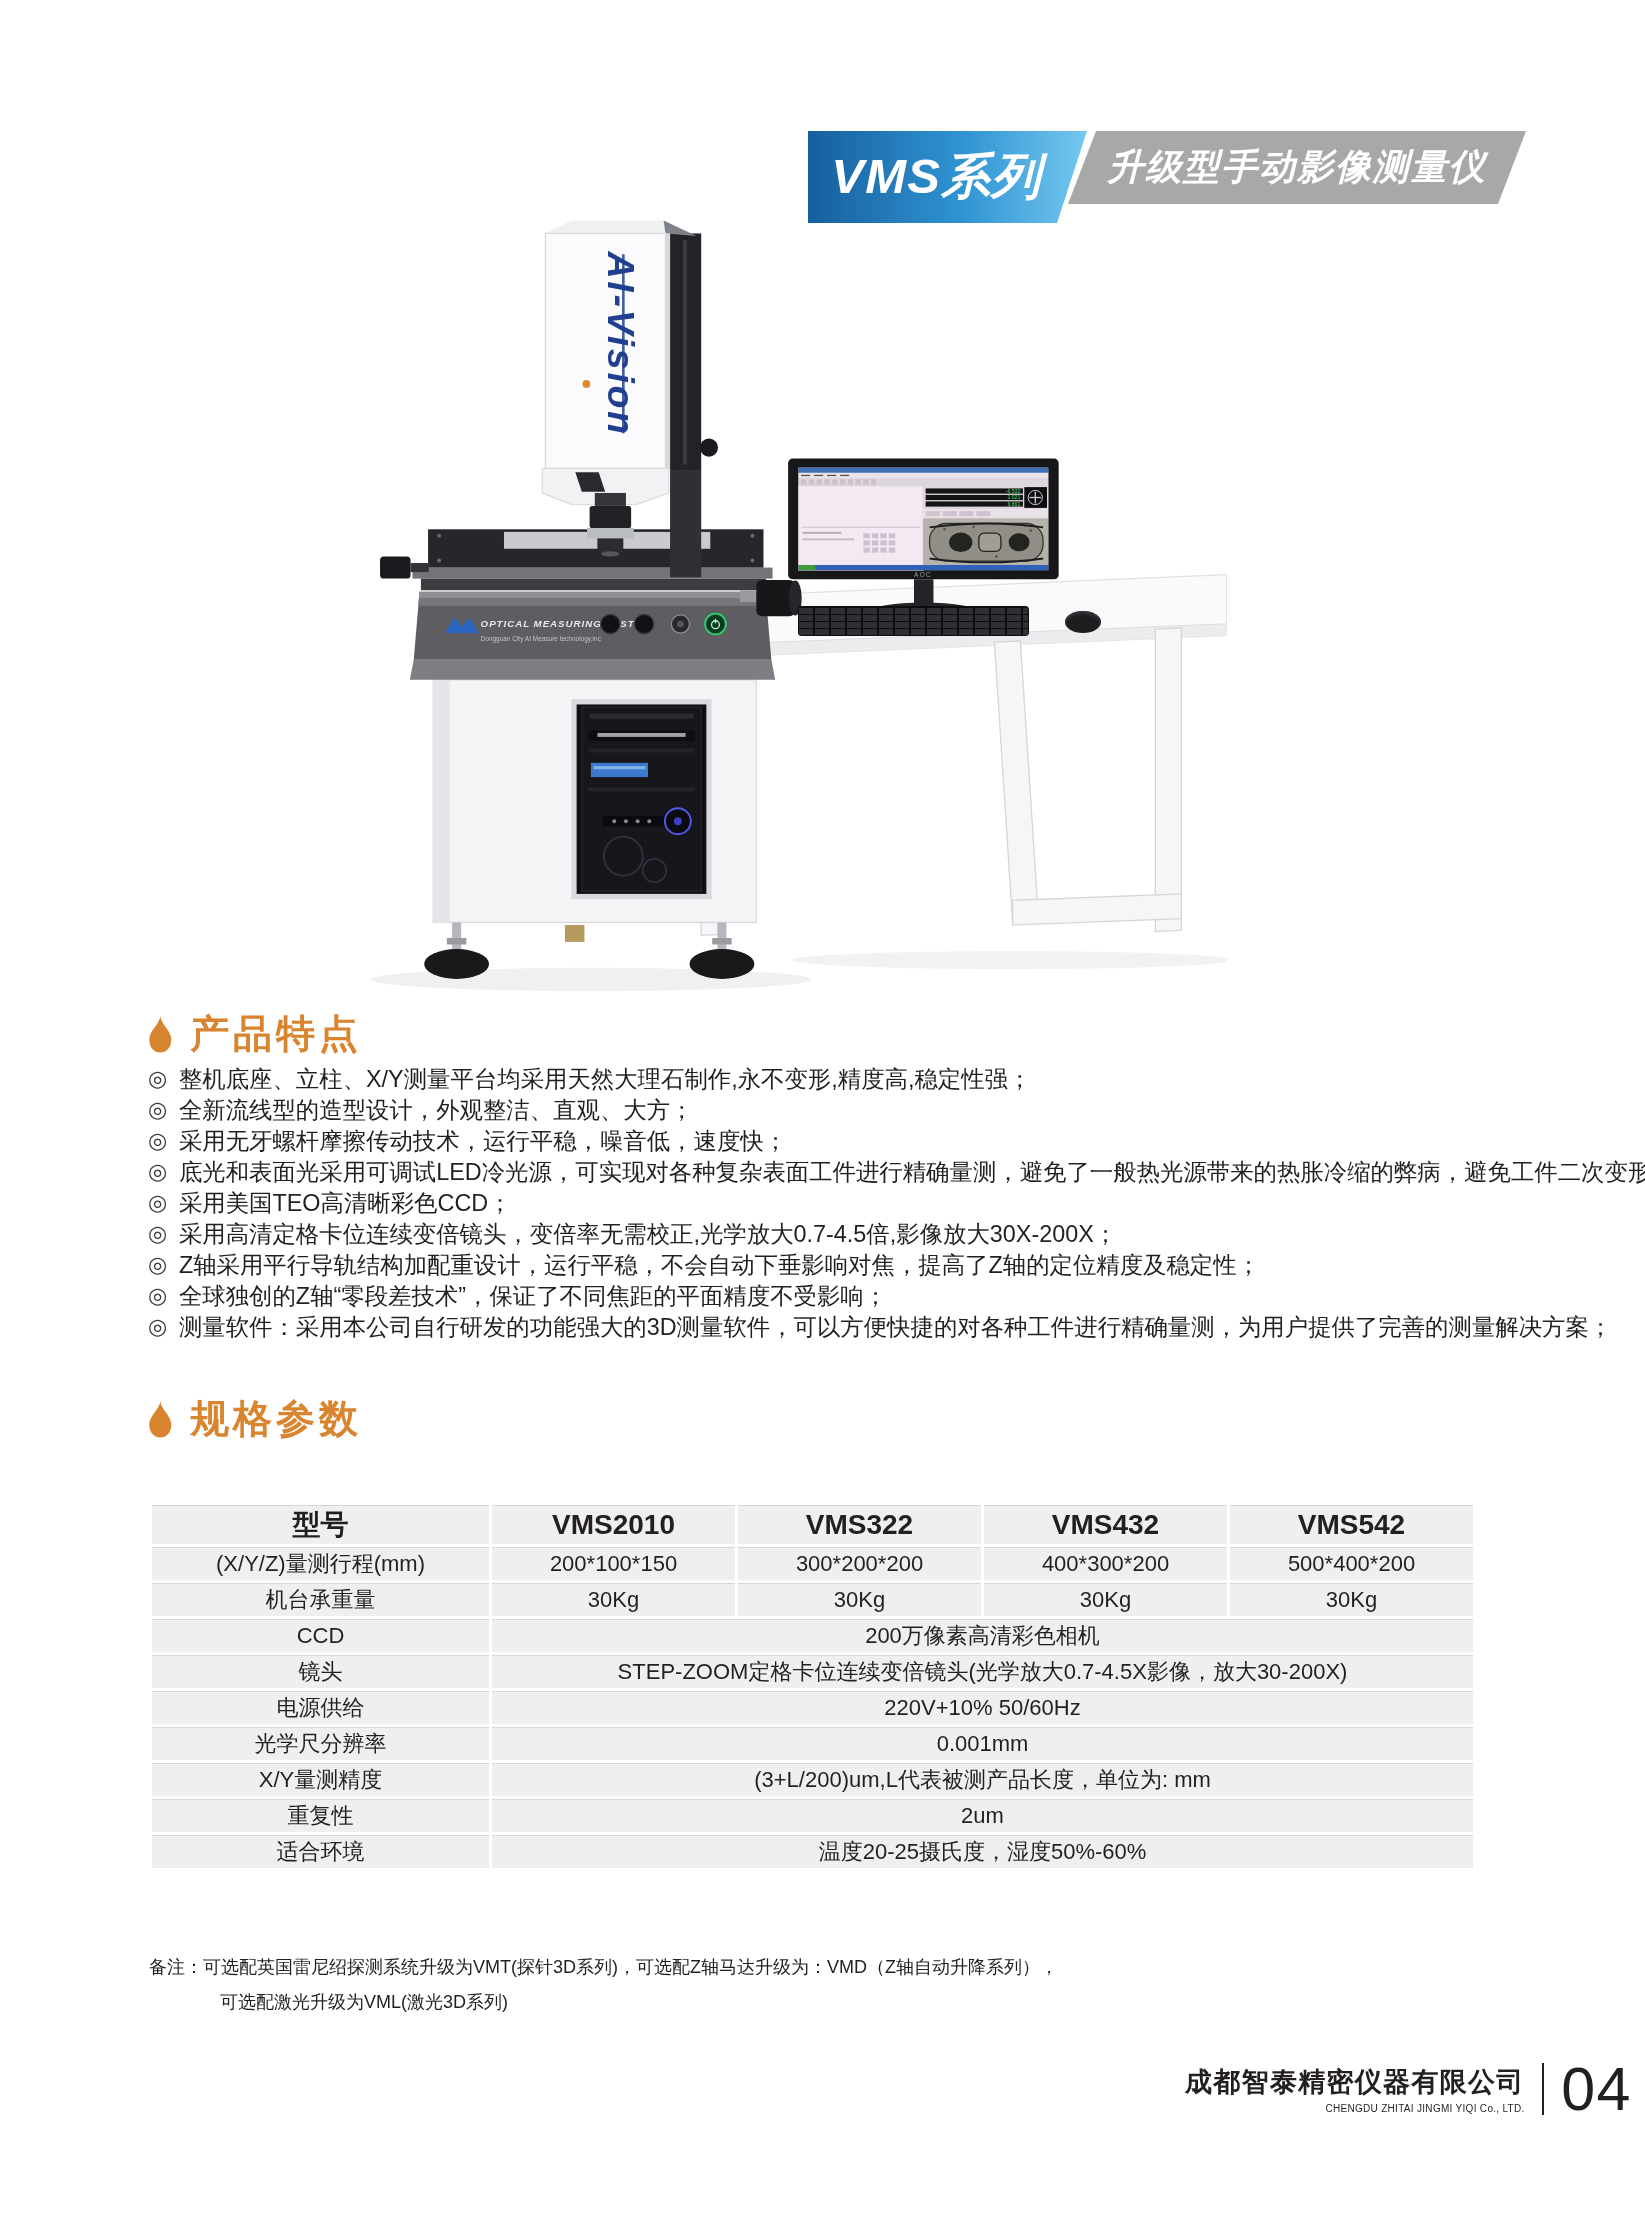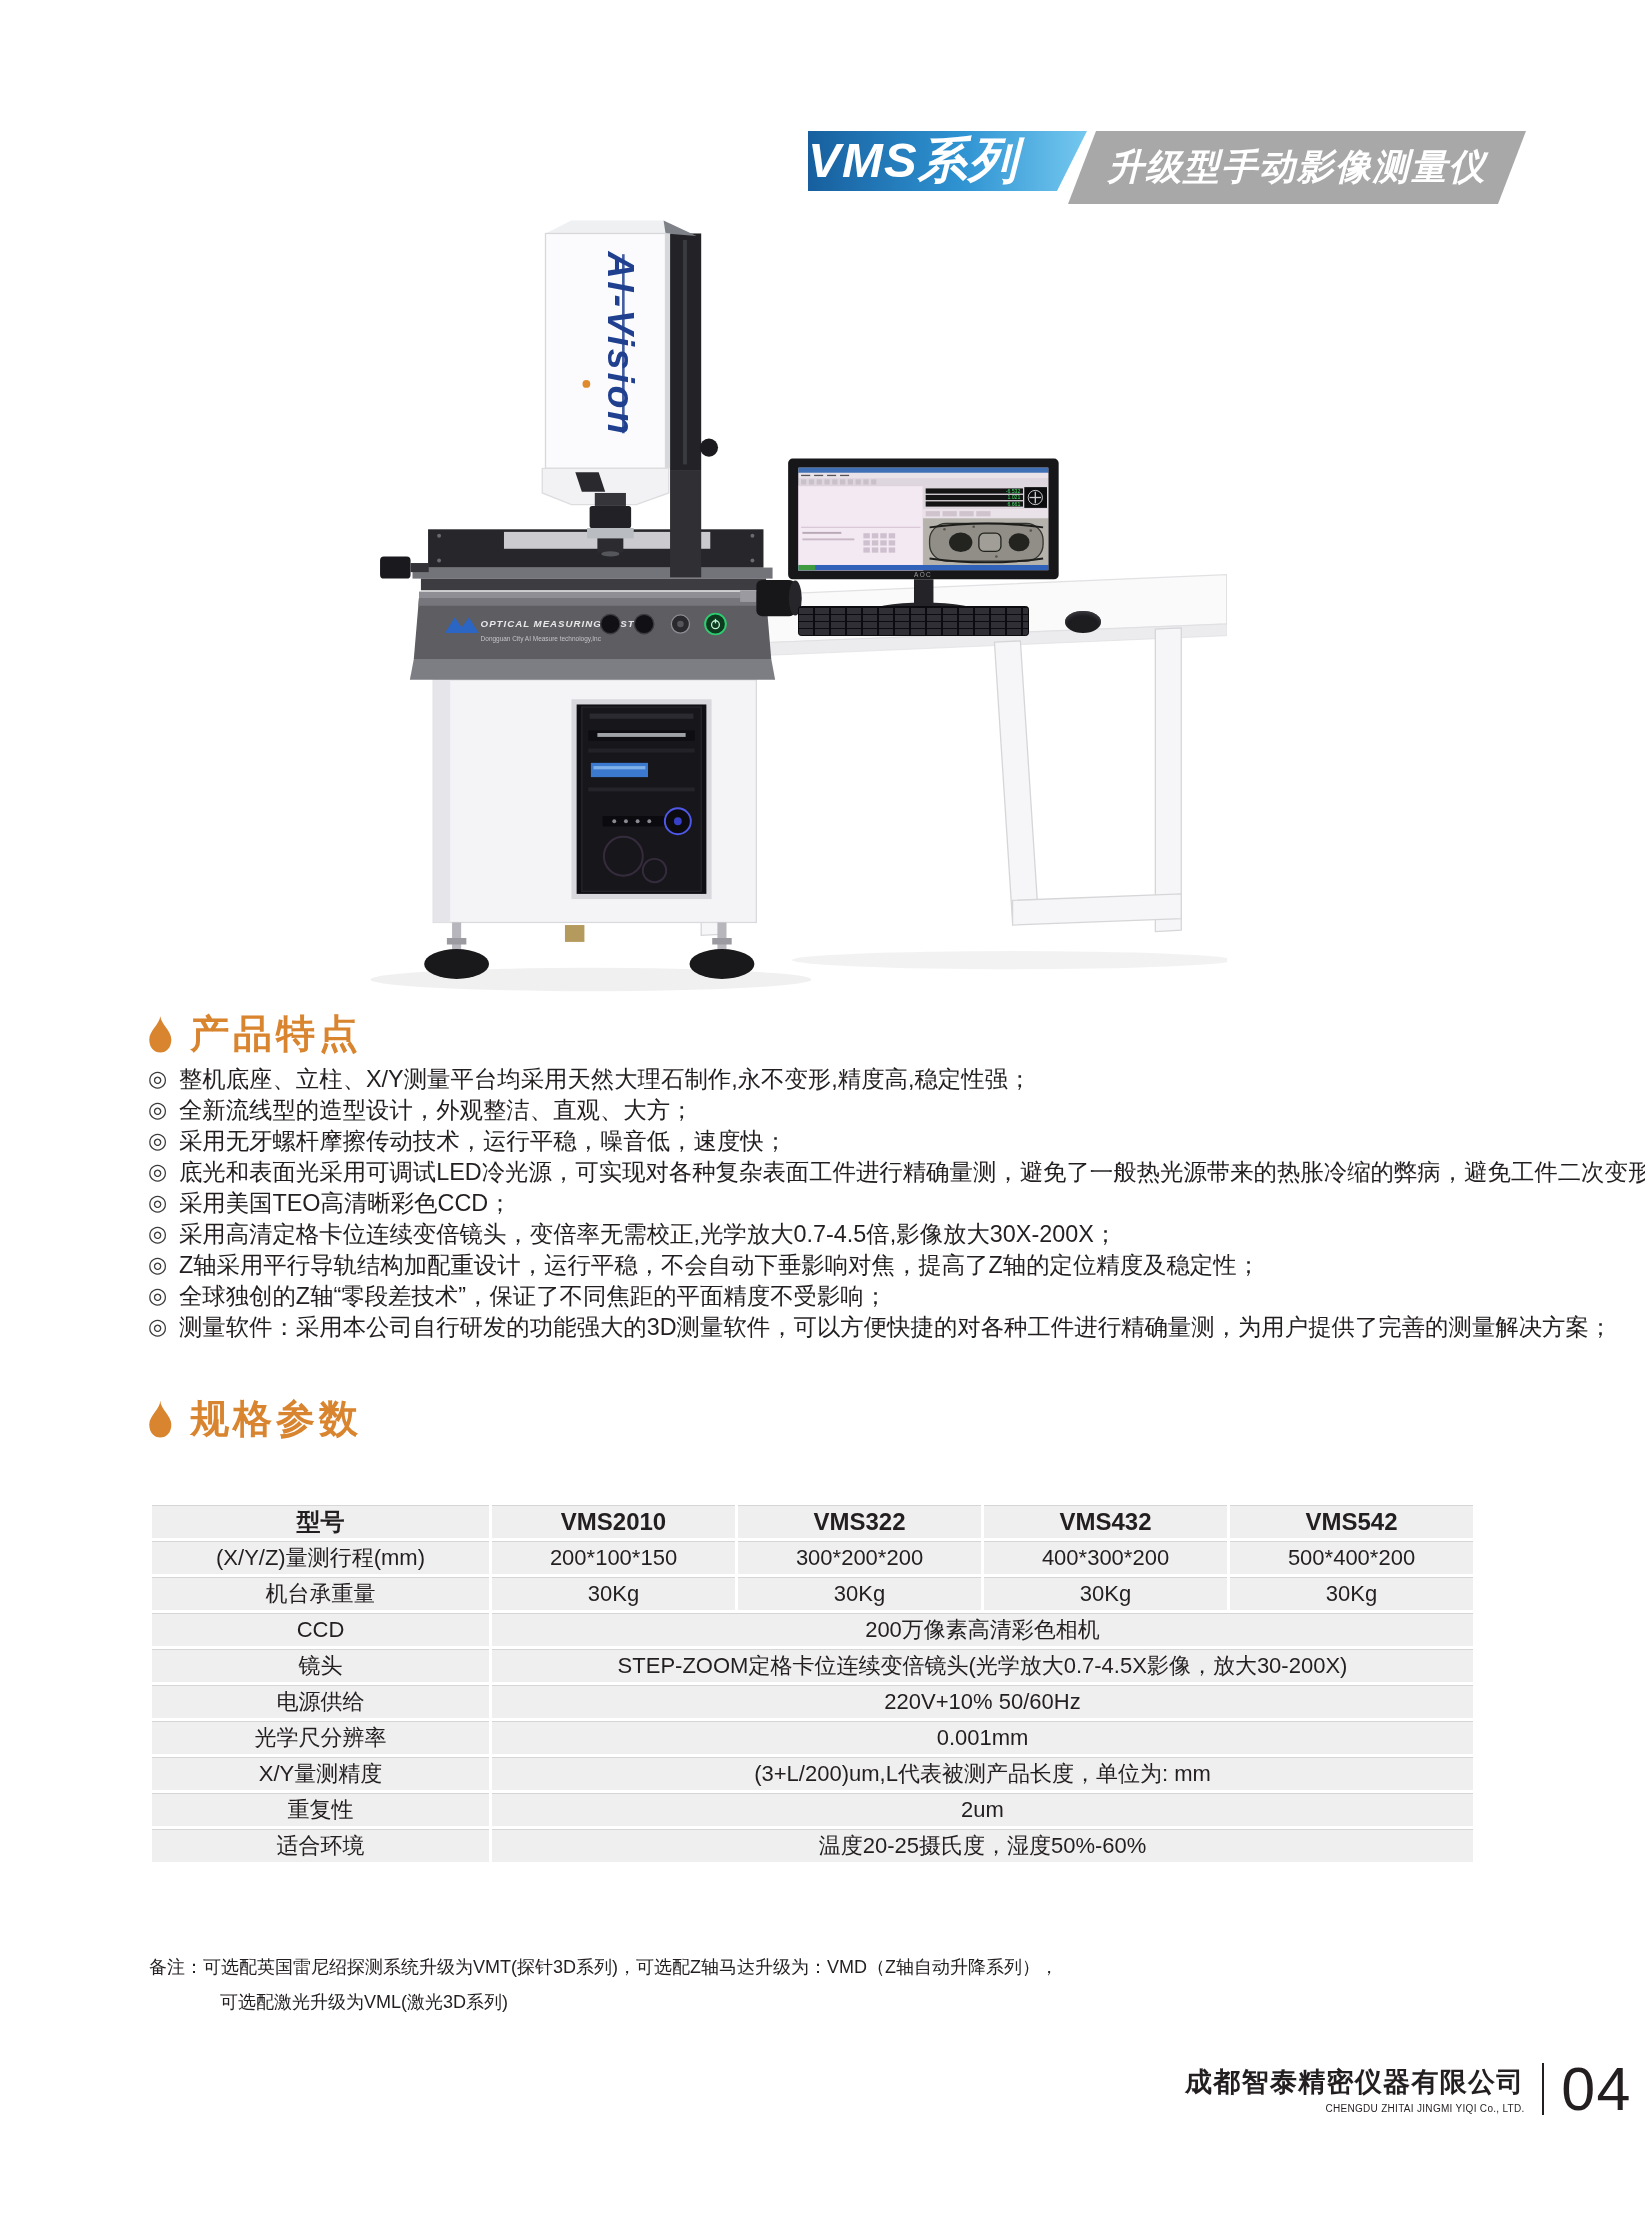--- a/index.html
+++ b/index.html
@@ -1,23 +1,23 @@
 <!DOCTYPE html>
 <html style="font-size:10.4px"><head>
 <meta charset="utf-8">
 <style>
   html,body{margin:0;padding:0;background:#fff;}
   #page{position:relative;width:1646px;height:2227px;background:#ffffff;
         font-family:"Liberation Sans",sans-serif;color:#231f20;overflow:hidden;}
 
   
-  .badge-blue{position:absolute;left:808px;top:131px;width:279px;height:60px;
+  .badge-blue{position:absolute;left:808px;top:131px;width:279px;height:92px;
     background:linear-gradient(90deg,#175f9e 0%,#2f93d2 55%,#74c8ef 100%);
     clip-path:polygon(0 0,100% 0,calc(100% - 30px) 100%,0 100%);
-    display:flex;align-items:center;justify-content:flex-start;box-sizing:border-box;padding-right:22px;}
+    display:flex;align-items:center;justify-content:center;box-sizing:border-box;padding-right:22px;}
   .badge-blue span{color:#fff;font-size:49px;font-weight:bold;font-style:italic;letter-spacing:1.3px;}
   .badge-gray{position:absolute;left:1068px;top:131px;width:458px;height:73px;background:#a8a8a8;
     clip-path:polygon(28px 0,100% 0,calc(100% - 28px) 100%,0 100%);
     display:flex;align-items:center;justify-content:center;}
   .badge-gray span{color:#fff;font-size:36px;font-weight:bold;font-style:italic;letter-spacing:1.9px;}
 
   
   #photo{position:absolute;left:117px;top:214px;width:1110px;height:785px;}
   #photo svg{position:absolute;left:0;top:0;}
   .keyboard{position:absolute;left:681px;top:392px;width:231px;height:30px;border-radius:3.2px;
@@ -38,21 +38,21 @@
   .features-list{position:absolute;left:148px;top:1064px;width:1493px;margin:0;padding:0;list-style:none;}
   .features-list li{display:flex;align-items:flex-start;gap:11.7px;height:31px;}
   .bul{font-size:22px;line-height:30px;color:#3c3c3c;}
   .ftext{font-size:23.4px;line-height:30px;white-space:nowrap;color:#231f20;}
 
   
   .spec-table{position:absolute;left:149px;top:1502px;border-collapse:separate;border-spacing:3.9px;
     table-layout:fixed;}
   .spec-table th,.spec-table td{background:#f0eff0;height:32px;text-align:center;vertical-align:middle;
     font-size:22px;border-top:1.3px solid #d7d5d5;padding:0 3.9px;overflow:hidden;}
-  .spec-table th{font-size:24px;font-weight:bold;}
+  .spec-table th{font-size:28px;font-weight:bold;}
   .spec-table td.rowlabel{font-size:22px;}
 
   .note{position:absolute;left:149px;top:1950px;font-size:18px;line-height:35px;color:#231f20;}
   .note .line2{margin-left:71px;}
 
   
   .footer{position:absolute;left:1185px;top:2054px;display:flex;align-items:center;gap:17px;}
   .company{text-align:right;}
   .company-cn{font-size:27px;font-weight:bold;letter-spacing:1.3px;}
   .company-en{font-size:10px;letter-spacing:0.3px;margin-top:3.9px;}

